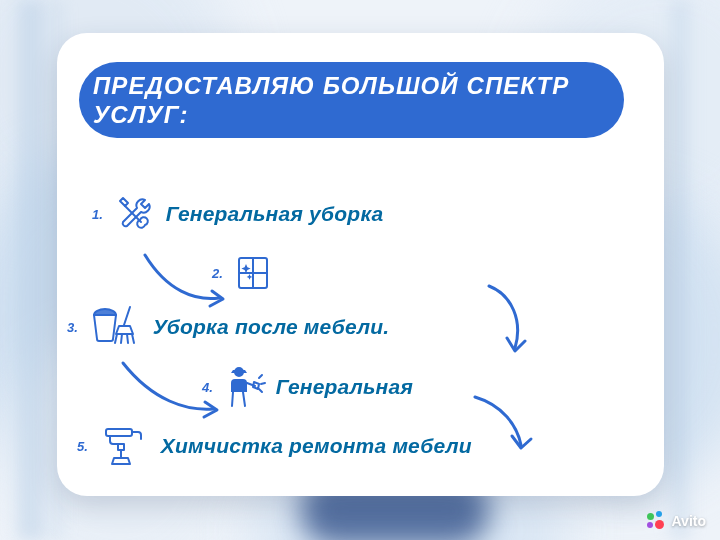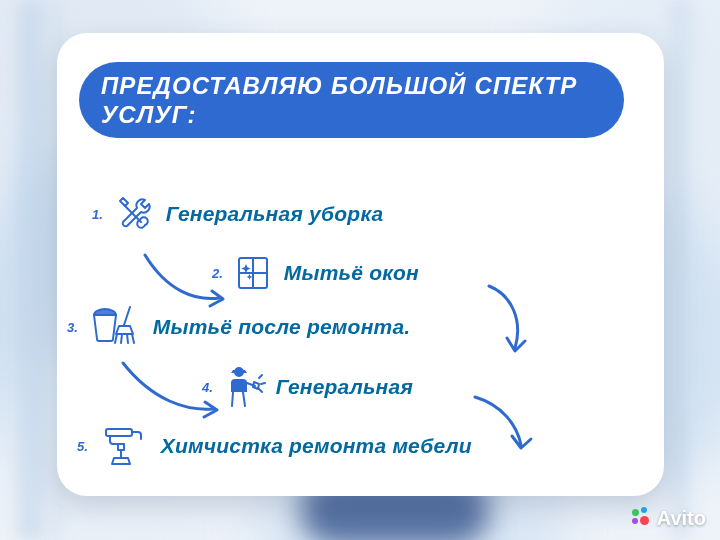--- a/index.html
+++ b/index.html
@@ -70,21 +70,21 @@
     position: absolute;
     left: 22px;
     top: 29px;
     width: 545px;
     height: 76px;
     background: #2f6ad1;
     border-radius: 38px;
   }
   .header-pill .title {
     position: absolute;
-    left: 22px;
+    left: 14px;
     top: 9px;
     width: 500px;
     color: #ffffff;
     font-weight: bold;
     font-size: 24px;
     line-height: 29px;
     letter-spacing: 1.1px;
     font-style: italic;
     text-transform: uppercase;
   }
@@ -131,23 +131,24 @@
     height: 463px;
     pointer-events: none;
   }
 
   
   .watermark {
     position: absolute;
     right: 14px;
     bottom: 10px;
     display: flex;
+    align-items: center;
     gap: 6px;
     color: #ffffff;
-    font-size: 20px;
+    font-size: 14px;
     font-weight: bold;
     text-shadow: 0 1px 3px rgba(0,0,0,.35);
   }
   .wm-dots {
     position: relative;
     width: 19px;
     height: 19px;
   }
   .wm-dots i {
     position: absolute;
@@ -211,36 +212,35 @@
     <div class="item i2">
       <span class="num">2.</span>
       <span class="icon">
         <svg width="44" height="44" viewBox="0 0 44 44" fill="none" stroke="#2f6ad1" stroke-width="2" stroke-linecap="round" stroke-linejoin="round">
           <rect x="8" y="7" width="28" height="30" rx="2"></rect>
           <path d="M22 7 v30 M8 22 h28"></path>
           <path d="M15 13 l1.4 3.2 3.2 1.4 -3.2 1.4 -1.4 3.2 -1.4 -3.2 -3.2 -1.4 3.2 -1.4 z" fill="#2f6ad1" stroke="none"></path>
           <path d="M18.5 23 l.9 2 2 .9 -2 .9 -.9 2 -.9 -2 -2 -.9 2 -.9 z" fill="#2f6ad1" stroke="none"></path>
         </svg>
       </span>
-      <span class="label">Мытьё окон</span>
     </div>
 
     <div class="item i3">
       <span class="num">3.</span>
       <span class="icon">
         <svg width="58" height="52" viewBox="0 0 58 52" fill="none" stroke="#2f6ad1" stroke-width="2" stroke-linecap="round" stroke-linejoin="round">
           <path d="M8 14 h22 l-3 24 a2 2 0 0 1 -2 2 h-12 a2 2 0 0 1 -2 -2 z"></path>
           <path d="M8 14 a11 6 0 0 1 22 0" fill="#2f6ad1" stroke="none" opacity=".85"></path>
           <path d="M8 14 a11 6 0 0 1 22 0"></path>
           <path d="M44 6 l-6 18"></path>
           <path d="M33 25 l11 0 3 8 -17 0 z"></path>
           <path d="M31 33 l-2 9 M36 33 l-1 9 M41 33 l1 9 M46 33 l2 9"></path>
         </svg>
       </span>
-      <span class="label">Мытьё после  ремонта.</span>
+      <span class="label">Уборка после  мебели.</span>
     </div>
 
     <div class="item i4">
       <span class="num">4.</span>
       <span class="icon">
         <svg width="46" height="48" viewBox="0 0 46 48" fill="none" stroke="#2f6ad1" stroke-width="2" stroke-linecap="round" stroke-linejoin="round">
           <path d="M13 9 a5 5 0 1 0 10 0 a5 5 0 1 0 -10 0 z" fill="#2f6ad1" stroke="none"></path>
           <path d="M10 10 h16 l-2 -3 h-12 z" fill="#2f6ad1" stroke="none"></path>
           <path d="M14 16 h8 a4 4 0 0 1 4 4 v9 h-16 v-9 a4 4 0 0 1 4 -4 z" fill="#2f6ad1" stroke="none"></path>
           <path d="M12 29 l-1 14 M22 29 l2 14"></path>

